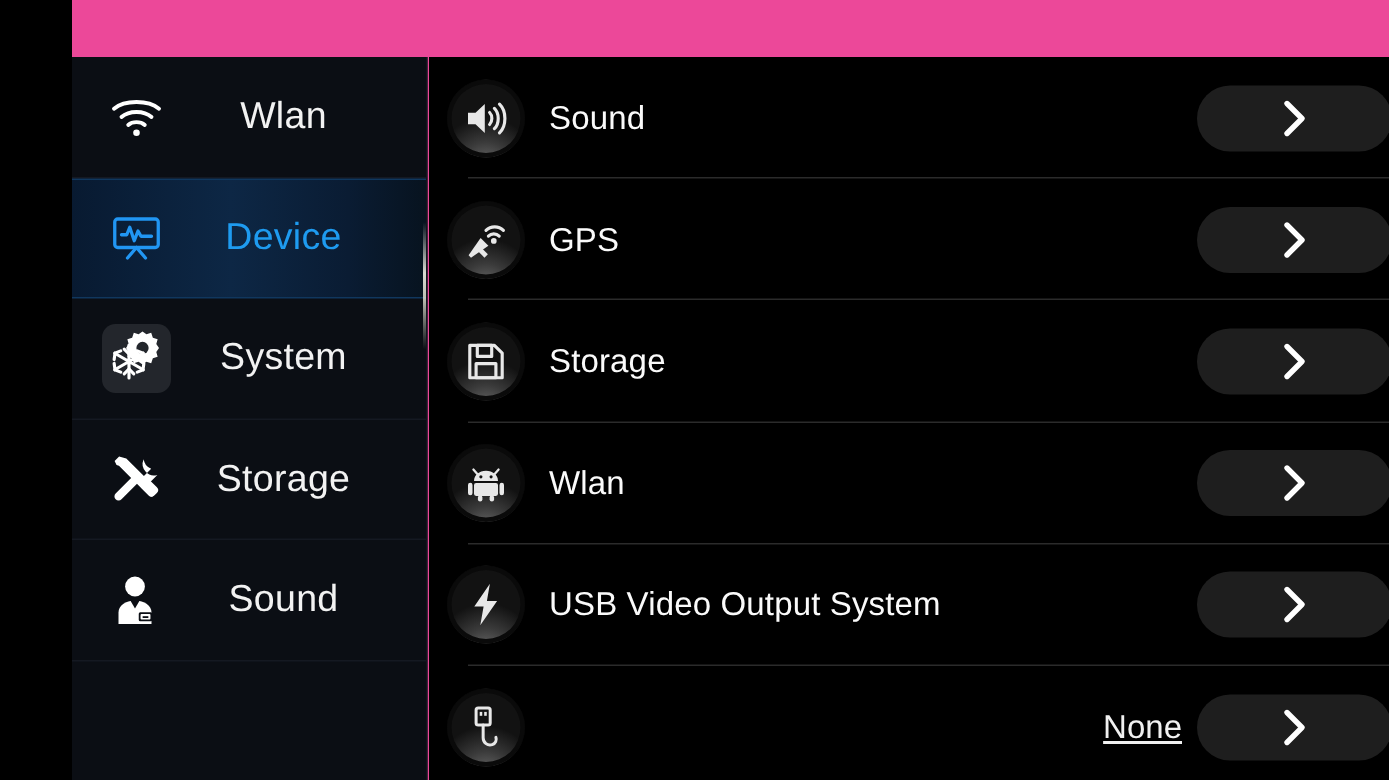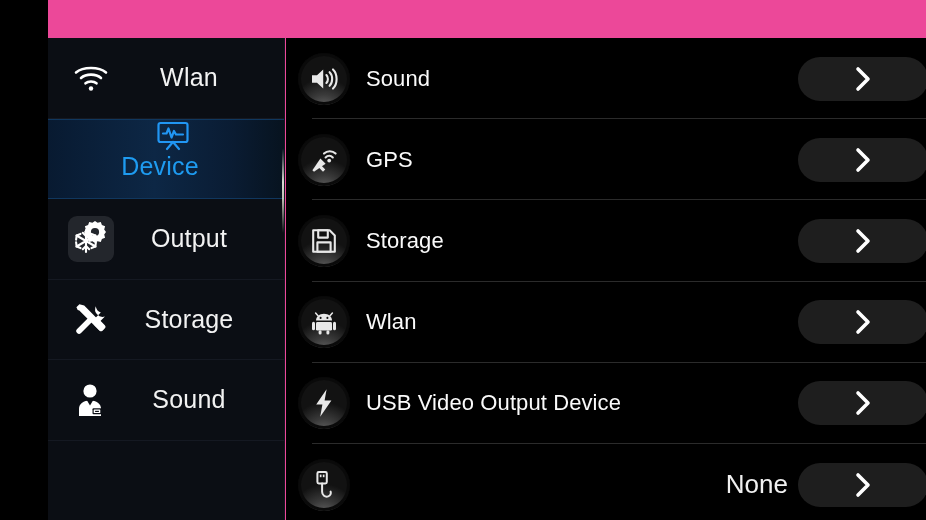--- a/index.html
+++ b/index.html
@@ -30,21 +30,20 @@
     height:80.5px;
     display:flex;
     align-items:center;
     padding-left:14px;
     border-bottom:1px solid #151922;
   }
   .nav-item.active {
     background:linear-gradient(90deg,#081a31 0%,#0d2745 45%,#0a1c33 78%,#07131f 100%);
     border-top:1px solid #10375e;
     border-bottom:1px solid #10375e;
-    flex-direction:column;
   }
   .nav-icon {
     width:58px; min-width:58px;
     display:flex; align-items:center; justify-content:center;
     color:#fff;
   }
   .nav-icon svg { display:block; }
   .nav-item.active .nav-icon { color:#2196f3; }
   .nav-label {
     flex:1;
@@ -113,24 +112,25 @@
   .row-icon svg { display:block; }
   .row-label {
     margin-left:16px;
     font-size:22px;
     color:#fafafa;
     white-space:nowrap;
     letter-spacing:.1px;
   }
   .row-spacer { flex:1; }
   .row-value {
-    font-size:26px;
+    font-size:22px;
     color:#f0f0f0;
     margin-right:10px;
     white-space:nowrap;
+    text-decoration:underline;
   }
   .chev-btn {
     width:130px; height:44px;
     border-radius:22px;
     background:#1e1e1e;
     display:flex; align-items:center; justify-content:center;
     flex-shrink:0;
   }
   .chev-btn svg { display:block; }
 </style>
@@ -174,21 +174,21 @@
             </g>
             <g transform="translate(17,22)" stroke="currentColor" stroke-width="2.1" stroke-linecap="round" fill="none">
               <path d="M0 -11 L0 11 M-9.5 -5.5 L9.5 5.5 M-9.5 5.5 L9.5 -5.5"></path>
               <path d="M-3.2 -8.2 L0 -5 L3.2 -8.2 M-3.2 8.2 L0 5 L3.2 8.2"></path>
               <path d="M-9.9 -1.3 L-9.3 -5.6 L-5.5 -7.1 M9.9 1.3 L9.3 5.6 L5.5 7.1"></path>
               <path d="M-9.9 1.3 L-9.3 5.6 L-5.5 7.1 M9.9 -1.3 L9.3 -5.6 L5.5 -7.1"></path>
             </g>
           </svg>
         </span>
       </span>
-      <span class="nav-label">Output</span>
+      <span class="nav-label">System</span>
     </div>
 
     <div class="nav-item">
       <span class="nav-icon">
         <svg width="36" height="34" viewBox="0 0 36 34" fill="currentColor">
           <path d="M22.3 4.2 a7.6 7.6 0 0 0 9.1 10.4 l-6.2 6.2 -4.1 -4.1 6.2 -6.2 a7.6 7.6 0 0 1 -5 -6.3z" transform="translate(0.5,0)"></path>
           <path d="M26.5 17.8 L31.6 22.9 a2.6 2.6 0 0 1 0 3.7 l-1.6 1.6 a2.6 2.6 0 0 1 -3.7 0 l-5.1 -5.1z"></path>
           <path d="M6.6 4.0 L11.4 4.0 L31.0 23.6 L26.2 28.4 L6.6 8.8z" opacity="0"></path>
           <path d="M4.9 5.2 L9.0 3.4 L29.6 24.0 a2.6 2.6 0 0 1 0 3.7 l-1.4 1.4 a2.6 2.6 0 0 1 -3.7 0 L3.2 8.6z" opacity="0"></path>
           <g transform="rotate(0 18 17)">
@@ -317,21 +317,21 @@
     </div>
 
     <div class="row">
       <span class="row-icon">
         <span class="glyph">
           <svg width="22" height="30" viewBox="0 0 22 30" fill="currentColor">
             <path d="M13.6 1.2 L3.2 16.4 L9.4 16.4 L7.2 28.8 L18.4 12.6 L11.6 12.6 Z"></path>
           </svg>
         </span>
       </span>
-      <span class="row-label">USB Video Output Device</span>
+      <span class="row-label">USB Video Output System</span>
       <span class="row-spacer"></span>
       <span class="row-value"></span>
       <span class="chev-btn">
         <svg width="26" height="30" viewBox="0 0 26 30" fill="none" stroke="#ffffff" stroke-width="3.6" stroke-linecap="round" stroke-linejoin="round">
           <path d="M8 5 L18 15 L8 25"></path>
         </svg>
       </span>
     </div>
 
     <div class="row">

